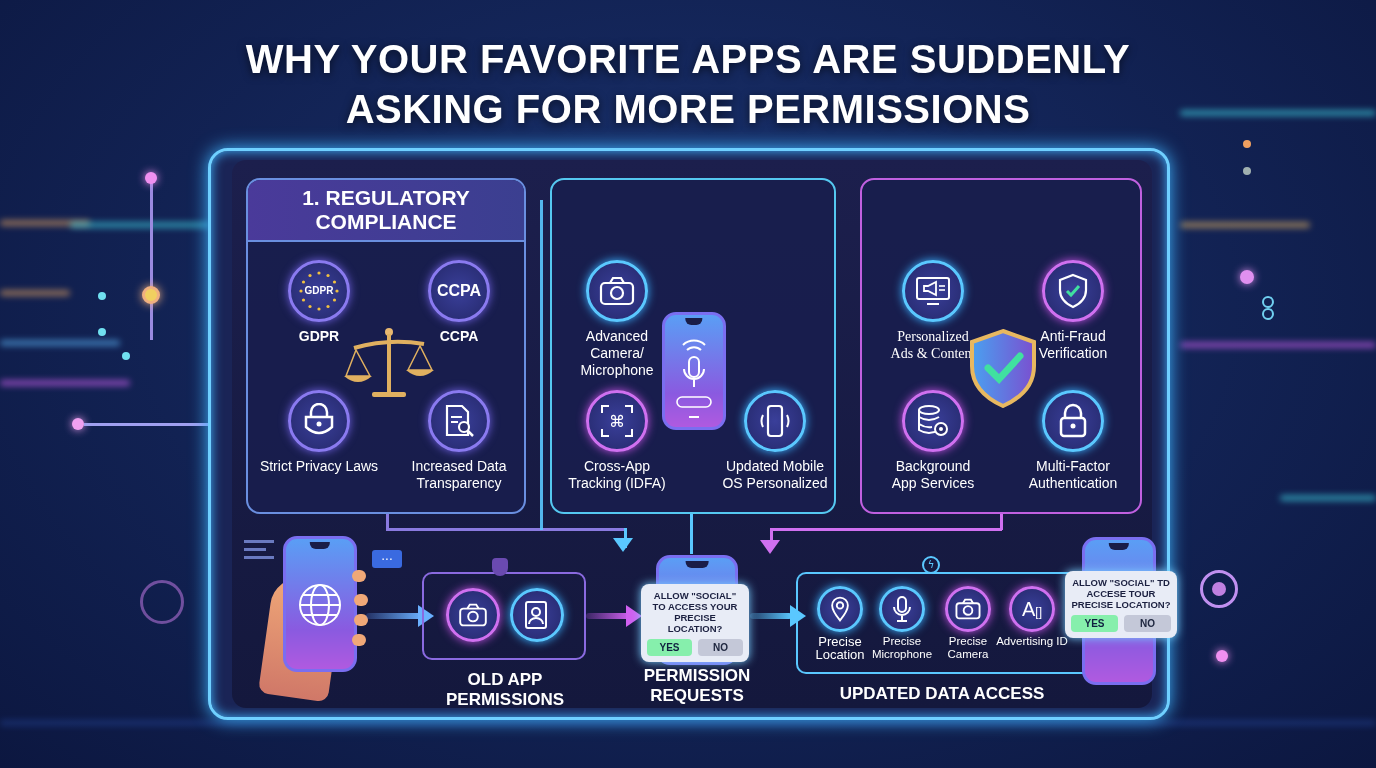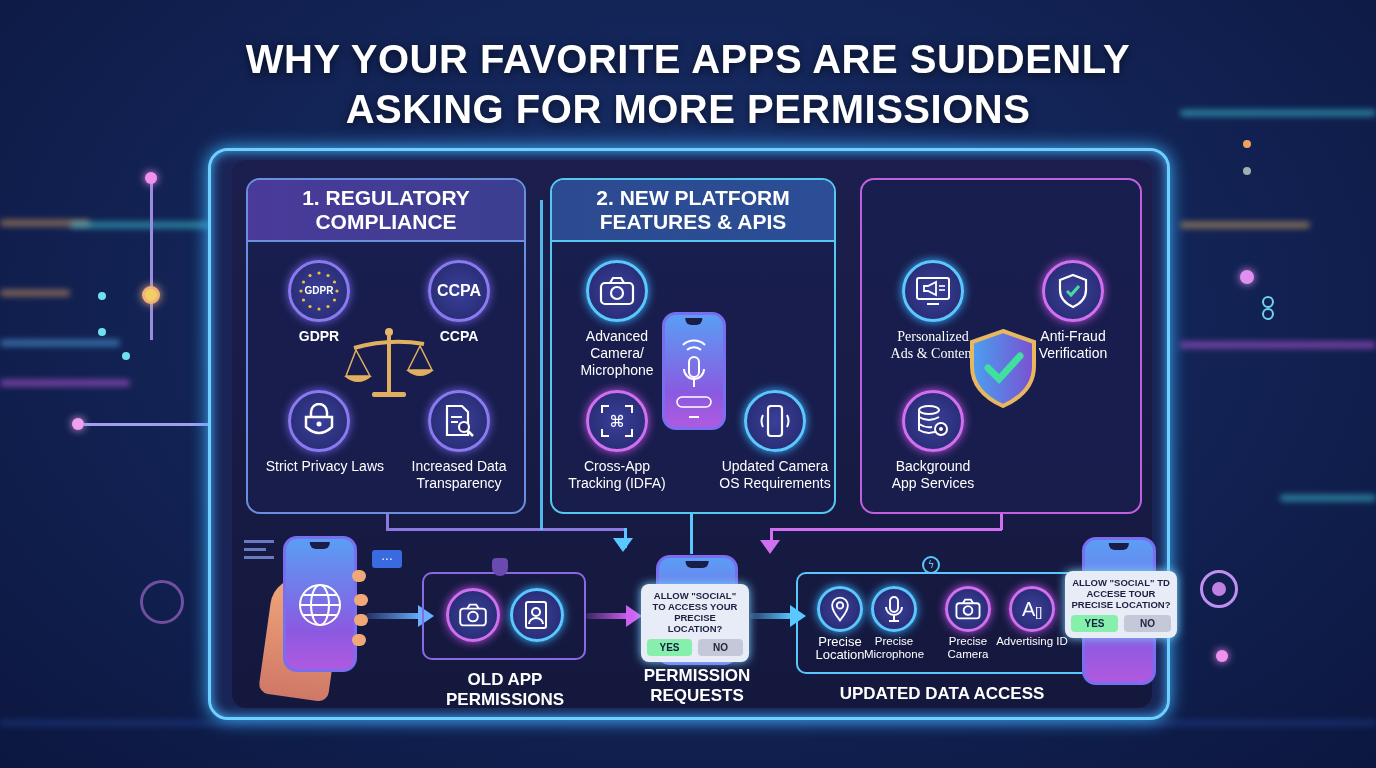--- a/index.html
+++ b/index.html
@@ -153,21 +153,21 @@
       <circle cx="45" cy="12" r="4" fill="#e8b870"></circle>
       <rect x="43" y="14" width="4" height="58" fill="#e0b060"></rect>
       <path d="M10 28 Q45 18 80 24" stroke="#e0b060" stroke-width="4" fill="none"></path>
       <path d="M12 30 L2 56 L26 56 Z" fill="none" stroke="#e0b060" stroke-width="1.5"></path>
       <path d="M0 56 Q14 68 28 56 Z" fill="#e0b060"></path>
       <path d="M76 26 L64 50 L88 50 Z" fill="none" stroke="#e0b060" stroke-width="1.5"></path>
       <path d="M62 50 Q76 62 90 50 Z" fill="#e0b060"></path>
       <rect x="28" y="72" width="34" height="5" rx="2" fill="#e0b060"></rect>
     </svg>
   </div>
-  <div class="item" style="left:6px;top:210px;text-align:right;">
+  <div class="item" style="left:6px;top:210px;">
     <div class="circle c-violet">
       <svg width="34" height="36" viewBox="0 0 34 36">
           <path d="M9 14 V9 a8 8 0 0 1 16 0 V14" stroke="#fff" stroke-width="2.5" fill="none"></path>
           <path d="M4 14 H30 V24 Q17 36 4 24 Z" stroke="#fff" stroke-width="2.5" fill="none"></path>
           <circle cx="17" cy="21" r="2.5" fill="#fff"></circle>
         </svg>
     </div>
     <div class="lbl">Strict Privacy Laws</div>
   </div>
   <div class="item" style="left:146px;top:210px;">
@@ -178,21 +178,20 @@
           <line x1="9" y1="19" x2="16" y2="19" stroke="#fff" stroke-width="2"></line>
           <circle cx="22" cy="24" r="5" stroke="#fff" stroke-width="2.2" fill="#2a2d70"></circle>
           <line x1="26" y1="28" x2="31" y2="33" stroke="#fff" stroke-width="2.5"></line>
         </svg>
     </div>
     <div class="lbl">Increased Data Transparency</div>
   </div>
 </section>
 
 <section class="panel p2">
-  <div class="head" style="padding:0 40px;">2. NEW PLATFORM FEATURES &amp; APIS</div>
   <div class="item" style="left:0;top:80px;">
     <div class="circle c-blue">
       <svg width="36" height="30" viewBox="0 0 36 30">
           <rect x="2" y="7" width="32" height="21" rx="4" stroke="#fff" stroke-width="2.2" fill="none"></rect>
           <path d="M11 7 L14 2 H22 L25 7" stroke="#fff" stroke-width="2.2" fill="none"></path>
           <circle cx="18" cy="17" r="6" stroke="#fff" stroke-width="2.2" fill="none"></circle>
         </svg>
     </div>
     <div class="lbl" style="padding:0 6px;">Advanced Camera/ Microphone</div>
   </div>
@@ -215,21 +214,21 @@
     </div>
     <div class="lbl" style="padding:0 10px;">Cross-App Tracking (IDFA)</div>
   </div>
   <div class="item" style="left:158px;top:210px;">
     <div class="circle c-blue">
       <svg width="36" height="36" viewBox="0 0 36 36">
           <rect x="11" y="3" width="14" height="30" rx="3" stroke="#fff" stroke-width="2.2" fill="none"></rect>
           <path d="M6 12 Q3 18 6 24 M30 12 Q33 18 30 24" stroke="#fff" stroke-width="2" fill="none"></path>
         </svg>
     </div>
-    <div class="lbl" style="padding:0 6px;">Updated Camera OS Requirements</div>
+    <div class="lbl" style="padding:0 6px;">Updated Mobile OS Personalized</div>
   </div>
 </section>
 
 <section class="panel p3">
   <div class="item" style="left:6px;top:80px;">
     <div class="circle c-blue">
       <svg width="36" height="32" viewBox="0 0 36 32">
           <rect x="2" y="3" width="32" height="21" rx="2" stroke="#fff" stroke-width="2" fill="none"></rect>
           <path d="M9 11 H13 L21 7 V20 L13 16 H9 Z" stroke="#fff" stroke-width="1.8" fill="none"></path>
           <line x1="24" y1="11" x2="30" y2="11" stroke="#fff" stroke-width="1.6"></line>
@@ -264,20 +263,30 @@
     <div class="circle c-pink">
       <svg width="36" height="36" viewBox="0 0 36 36">
           <ellipse cx="14" cy="7" rx="10" ry="4" stroke="#fff" stroke-width="2" fill="none"></ellipse>
           <path d="M4 7 V27 Q14 33 24 27 V20 M4 14 Q14 20 24 14 M4 21 Q10 25 17 24" stroke="#fff" stroke-width="2" fill="none"></path>
           <circle cx="26" cy="26" r="6" stroke="#fff" stroke-width="2" fill="#2a2d70"></circle>
           <circle cx="26" cy="26" r="2" fill="#fff"></circle>
         </svg>
     </div>
     <div class="lbl" style="padding:0 14px;">Background App Services</div>
   </div>
+  <div class="item" style="left:146px;top:210px;">
+    <div class="circle c-blue">
+      <svg width="30" height="36" viewBox="0 0 30 36">
+          <path d="M7 15 V10 a8 8 0 0 1 16 0 V15" stroke="#fff" stroke-width="2.5" fill="none"></path>
+          <rect x="3" y="15" width="24" height="18" rx="3" stroke="#fff" stroke-width="2.5" fill="none"></rect>
+          <circle cx="15" cy="23" r="2.5" fill="#fff"></circle>
+        </svg>
+    </div>
+    <div class="lbl">Multi-Factor Authentication</div>
+  </div>
 </section>
 
 <div>
   <div class="vline" style="left:386px;top:514px;height:16px;background:#8a7ae0;"></div>
   <div class="hline" style="left:386px;top:528px;width:240px;background:#8a7ae0;"></div>
   <div class="vline" style="left:624px;top:528px;height:20px;background:#5ac8ff;"></div>
   <div class="vline" style="left:540px;top:200px;height:330px;background:#5ac8ff;opacity:.9;"></div>
   <div class="vline" style="left:690px;top:514px;height:40px;background:#5ac8ff;"></div>
   <div class="vline" style="left:1000px;top:514px;height:16px;background:#d070f0;"></div>
   <div class="hline" style="left:770px;top:528px;width:232px;background:#d070f0;"></div>
@@ -352,21 +361,21 @@
 <div class="flowbox" style="left:796px;top:572px;width:310px;height:102px;border-color:#5ac8ff;border-right-color:#b060e0;">
   <div class="item" style="left:2px;top:12px;width:80px;">
     <div class="circle c-blue" style="width:46px;height:46px;margin-bottom:3px;">
       <svg width="20" height="26" viewBox="0 0 28 36">
           <path d="M14 34 C6 24 3 19 3 13 a11 11 0 0 1 22 0 c0 6 -3 11 -11 21 Z" stroke="#fff" stroke-width="2.6" fill="none"></path>
           <circle cx="14" cy="13" r="4.5" stroke="#fff" stroke-width="2.6" fill="none"></circle>
         </svg>
     </div>
     <div class="lbl" style="font-size:13px;line-height:13px;">Precise Location</div>
   </div>
-  <div class="item" style="left:56px;top:12px;width:80px;">
+  <div class="item" style="left:64px;top:12px;width:80px;">
     <div class="circle c-blue" style="width:46px;height:46px;margin-bottom:3px;">
       <svg width="20" height="26" viewBox="0 0 20 26">
           <rect x="6" y="1" width="8" height="15" rx="4" stroke="#fff" stroke-width="2" fill="none"></rect>
           <path d="M2 11 a8 8 0 0 0 16 0 M10 19 V25 M5 25 H15" stroke="#fff" stroke-width="2" fill="none"></path>
         </svg>
     </div>
     <div class="lbl" style="font-size:11.5px;line-height:13px;">Precise Microphone</div>
   </div>
   <div class="item" style="left:130px;top:12px;width:80px;">
     <div class="circle c-pink" style="width:46px;height:46px;margin-bottom:3px;">

